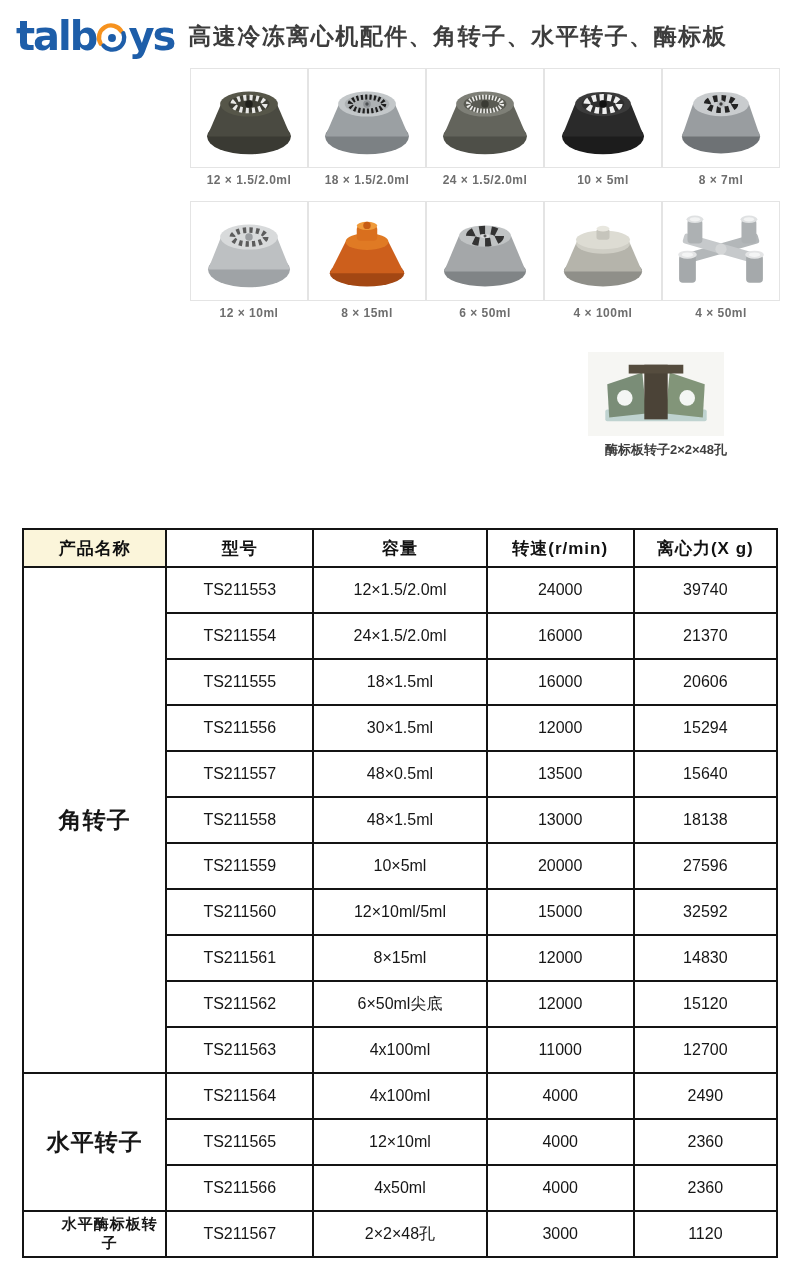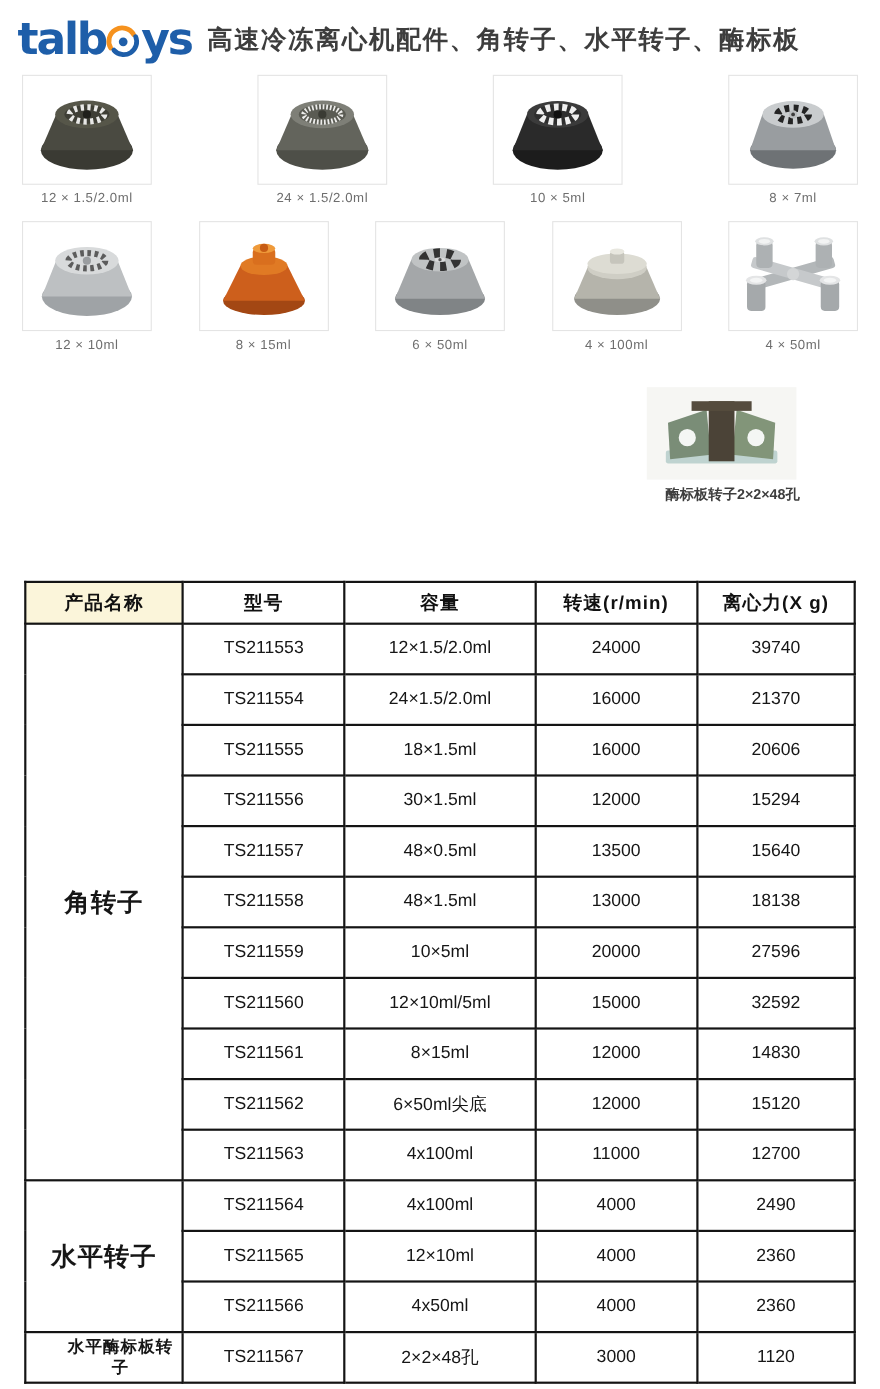--- a/index.html
+++ b/index.html
@@ -10,21 +10,21 @@
   
   .header { display:flex; align-items:center; gap:14px; padding:16px 16px 2px 16px; }
   .logo { display:inline-flex; align-items:center; font-family:"DejaVu Sans", sans-serif;
           font-weight:bold; font-size:40px; letter-spacing:-2px; line-height:1;
           color:var(--logo-blue,#1e5ea9); }
   .logo .swirl { margin:4px -1px 0 -1px; }
   .title { font-size:23px; font-weight:bold; color:var(--title-color,#3d3d3d);
            letter-spacing:1.5px; margin:0; white-space:nowrap; }
 
   
-  .products { display:flex; justify-content:space-between; padding:0 20px; margin-top:10px; }
+  .products { display:flex; justify-content:flex-end; padding:0 20px; margin-top:10px;font-weight:bold; }
   .tile { width:118px; margin:0; text-align:center; }
   .ph { width:118px; height:100px; background:#fff; border:1px solid #e4e4e4;
         display:flex; align-items:center; justify-content:center; }
   .tile figcaption { margin-top:5px; font-size:12px; color:var(--caption-color,#6e6e6e);
                      letter-spacing:0.5px; white-space:nowrap; }
 
   .plate-row { display:flex; flex-direction:column; align-items:center; position:absolute;
                right:24px; top:336px; width:160px; }
   .plate-ph { width:136px; height:84px; background:#f6f6f3;
               display:flex; align-items:center; justify-content:center; }
@@ -68,20 +68,34 @@
         <svg width="108" height="90" viewBox="0 0 116 96">
           <ellipse cx="58" cy="68" rx="45" ry="19" fill="#3a3a33"></ellipse>
           <polygon points="13,68 103,68 88,33 28,33" fill="#4a4a41"></polygon>
           <ellipse cx="58" cy="33" rx="31" ry="13.5" fill="#565649"></ellipse>
           <ellipse cx="58" cy="33" rx="22" ry="9" fill="#3e3e35"></ellipse>
           <ellipse cx="58" cy="33" rx="17" ry="7" fill="none" stroke="#e8e8e6" stroke-width="6" stroke-dasharray="3.2 3.37"></ellipse>
           <circle cx="58" cy="33" r="4" fill="#20201b"></circle>
         </svg>
       </div>
       <figcaption>12 × 1.5/2.0ml</figcaption>
+    </figure>
+    <figure class="tile">
+      <div class="ph">
+        <svg width="108" height="90" viewBox="0 0 116 96">
+          <ellipse cx="58" cy="68" rx="45" ry="19" fill="#7c8184"></ellipse>
+          <polygon points="13,68 103,68 88,33 28,33" fill="#9ba0a3"></polygon>
+          <ellipse cx="58" cy="33" rx="31" ry="13.5" fill="#c3c7c9"></ellipse>
+          <ellipse cx="58" cy="33" rx="24" ry="10" fill="#aeb2b4"></ellipse>
+          <ellipse cx="58" cy="33" rx="18" ry="7.5" fill="none" stroke="#1e1e1e" stroke-width="5.5" stroke-dasharray="2.3 2.34"></ellipse>
+          <circle cx="58" cy="33" r="4" fill="#8f9396"></circle>
+          <circle cx="58" cy="33" r="1.8" fill="#4b4f52"></circle>
+        </svg>
+      </div>
+      <figcaption>18 × 1.5/2.0ml</figcaption>
     </figure>
     <figure class="tile">
       <div class="ph">
         <svg width="108" height="90" viewBox="0 0 116 96">
           <ellipse cx="58" cy="68" rx="45" ry="19" fill="#4e4f48"></ellipse>
           <polygon points="13,68 103,68 88,33 28,33" fill="#63645c"></polygon>
           <ellipse cx="58" cy="33" rx="31" ry="13.5" fill="#7e7f77"></ellipse>
           <ellipse cx="58" cy="33" rx="23" ry="9.5" fill="#5a5b53"></ellipse>
           <ellipse cx="58" cy="33" rx="18" ry="7.5" fill="none" stroke="#ececea" stroke-width="5" stroke-dasharray="1.7 1.78"></ellipse>
           <circle cx="58" cy="33" r="4" fill="#3a3b34"></circle>

